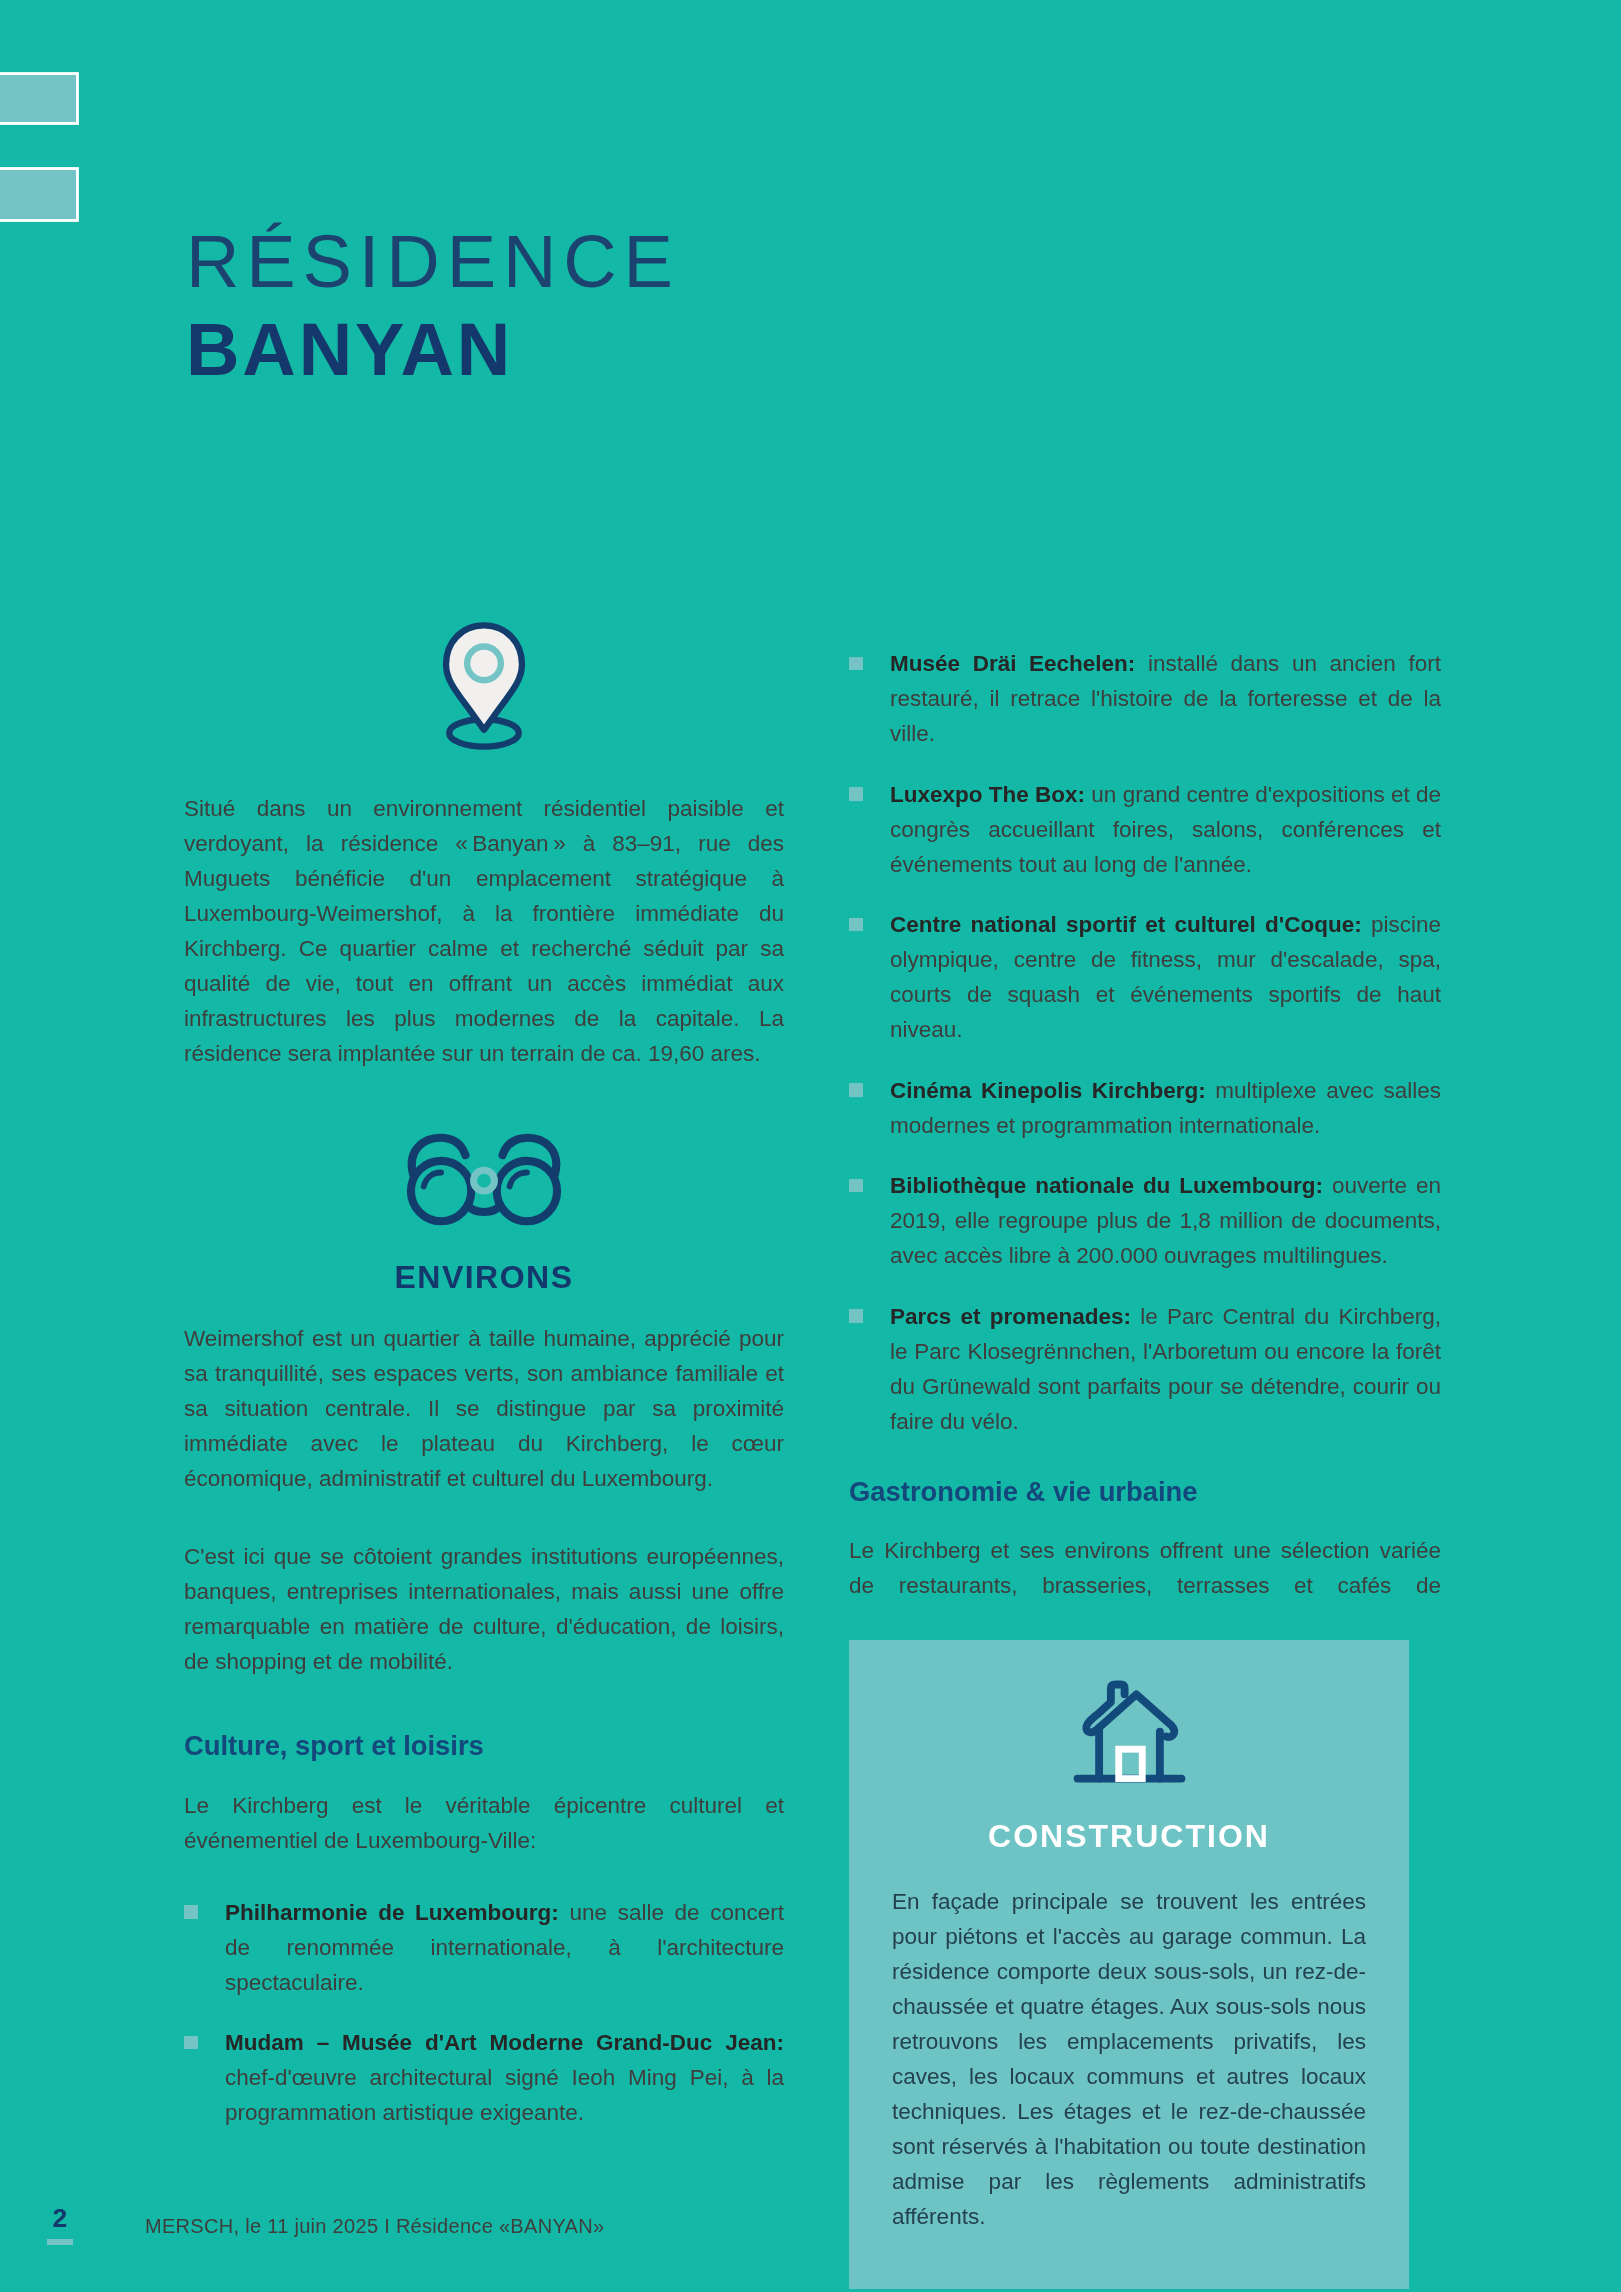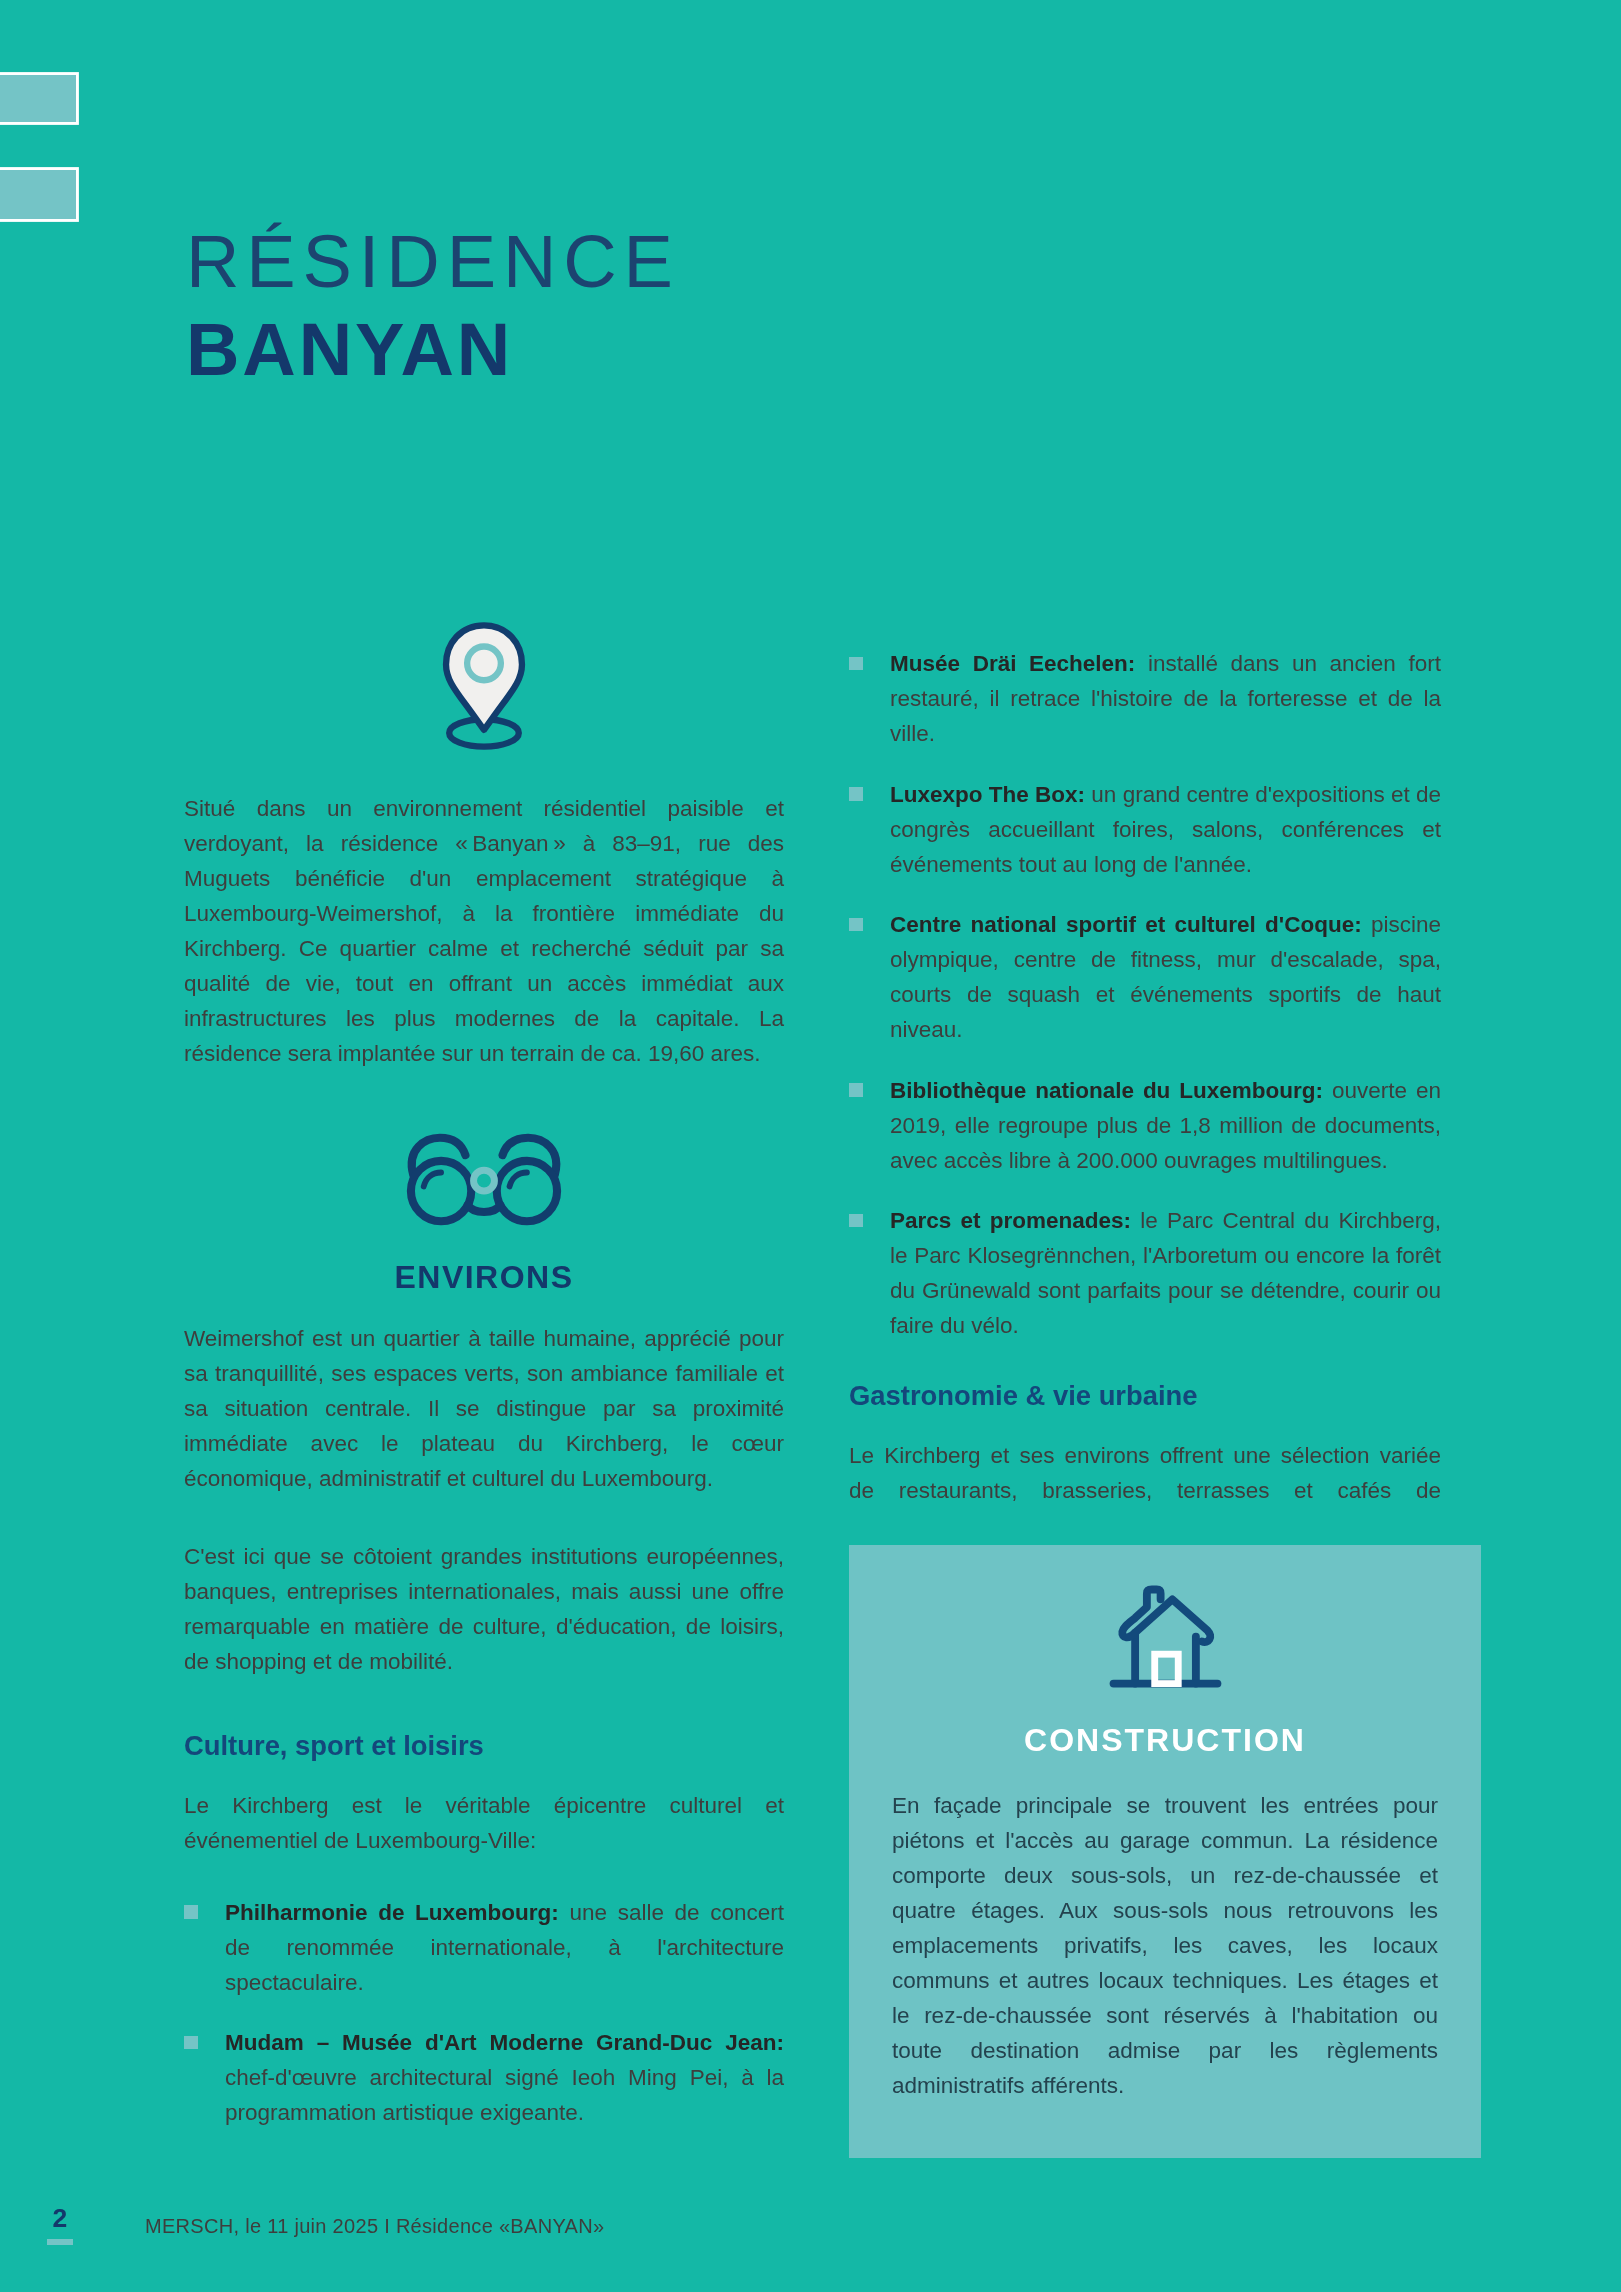--- a/index.html
+++ b/index.html
@@ -42,21 +42,21 @@
   ul.bullets { list-style:none; margin:37px 0 0 0; padding:0; }
   ul.bullets li { position:relative; padding-left:41px; margin:0 0 25.5px 0;
     font-size:22.5px; line-height:35px; text-align:justify; hyphens:auto; }
   ul.bullets li .sq {
     position:absolute; left:0; top:10.8px; width:13.7px; height:13.7px; background:#74c4c6; display:block;
   }
   ul.bullets li strong { font-weight:700; color:#262626; }
 
   
   .construction-box {
-    margin-top:37px; background:#6ec3c5; padding:33px 43px 55px 43px; box-sizing:border-box; width:632px;
+    margin-top:37px; background:#6ec3c5; padding:33px 43px 55px 43px; box-sizing:border-box; width:560px;
   }
   .construction-box .section-heading { color:#ffffff; margin-top:21.6px; letter-spacing:2px; }
   .construction-box p.body { color:#24424e; margin-top:29px; }
 
   
   .footer-pagenum { position:absolute; left:47px; top:2203px; font-size:26.5px; font-weight:700; color:#14386b; text-align:center; }
   .footer-pagenum .bar { display:block; width:25.5px; height:5.9px; background:#74c4c6; margin-top:4.9px; }
   .footer-text { position:absolute; left:145px; top:2215px; font-size:20px; color:#3e3e3d; letter-spacing:0.3px; }
 
   svg { display:inline-block; vertical-align:top; }
@@ -130,20 +130,24 @@
       <li>
         <span class="sq"></span>
         <strong>Luxexpo The Box:</strong><span> un grand centre d'expositions et de congrès accueillant foires, salons, conférences et événements tout au long de l'année.</span>
       </li>
       <li>
         <span class="sq"></span>
         <strong>Centre national sportif et culturel d'Coque:</strong><span> piscine olympique, centre de fitness, mur d'escalade, spa, courts de squash et événements sportifs de haut niveau.</span>
       </li>
       <li>
         <span class="sq"></span>
+        <strong>Cinéma Kinepolis Kirchberg:</strong><span> multiplexe avec salles modernes et programmation internationale.</span>
+      </li>
+      <li>
+        <span class="sq"></span>
         <strong>Bibliothèque nationale du Luxembourg:</strong><span> ouverte en 2019, elle regroupe plus de 1,8 million de documents, avec accès libre à 200.000 ouvrages multilingues.</span>
       </li>
       <li>
         <span class="sq"></span>
         <strong>Parcs et promenades:</strong><span> le Parc Central du Kirchberg, le Parc Klosegrënnchen, l'Arboretum ou encore la forêt du Grünewald sont parfaits pour se détendre, courir ou faire du vélo.</span>
       </li>
     </ul>
 
     <h3 class="sub-heading" style="margin-top:37px;">Gastronomie &amp; vie urbaine</h3>
     <p class="body force-justify">Le Kirchberg et ses environs offrent une sélection variée de restaurants, brasseries, terrasses et cafés de</p>

